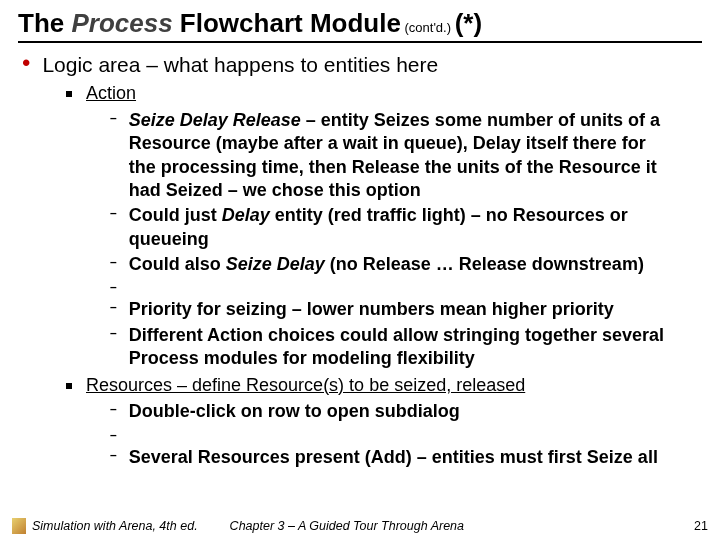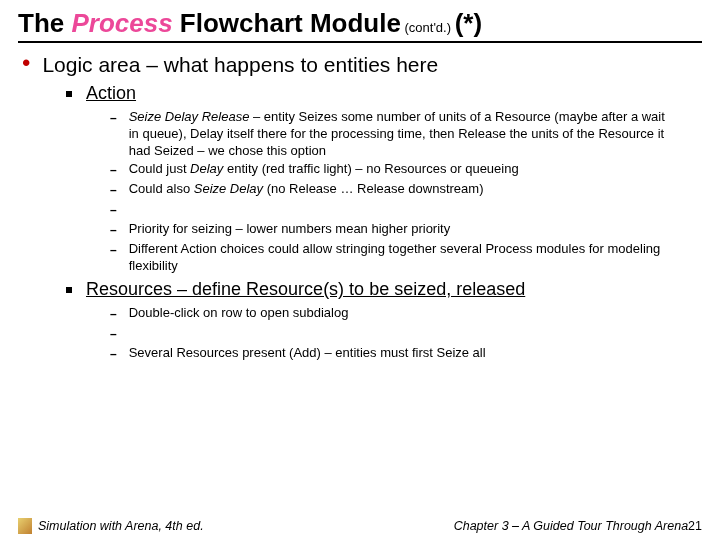--- a/index.html
+++ b/index.html
@@ -13,21 +13,21 @@
     overflow: hidden;
   }
   .slide {
     padding: 8px 18px 0 18px;
   }
   .title {
     font-size: 26px;
     font-weight: bold;
     white-space: nowrap;
   }
-  .title .red { color: #ec4899; font-style: italic; }
+  .title .red { color: #404040; font-style: italic; }
   .title .contd { font-size: 13px; font-weight: normal; }
   .title .star { font-size: 26px; }
   .title-underline {
     height: 2px;
     background: #000;
     margin: 2px 0 10px 0;
   }
   .lvl0 {
     display: flex;
     align-items: flex-start;
@@ -64,35 +64,34 @@
     gap: 12px;
     margin: 2px 30px 2px 92px;
   }
   .lvl2 .dash {
     font-size: 12px;
     font-weight: bold;
     line-height: 18px;
     flex-shrink: 0;
   }
   .lvl2 .txt {
-    font-size: 13px;
-    font-weight: normal;
+    font-size: 18px;
+    font-weight: bold;
     line-height: 1.3;
   }
   .lvl2 .txt .em { font-style: italic; }
   .footer {
     position: absolute;
     bottom: 6px;
     left: 0; right: 0;
     display: flex;
     align-items: center;
     font-size: 12.5px;
     font-style: italic;
-    padding: 0 18px;
-    text-align: right;
+    padding: 0 12px;
   }
   .footer .thumb {
     width: 14px; height: 16px;
     background: linear-gradient(135deg,#e8d070,#c08030);
     margin-right: 6px;
     flex-shrink: 0;
   }
   .footer .book { }
   .footer .chapter { margin-left: 32px; flex: 1; }
   .footer .pagenum { font-style: normal; }

